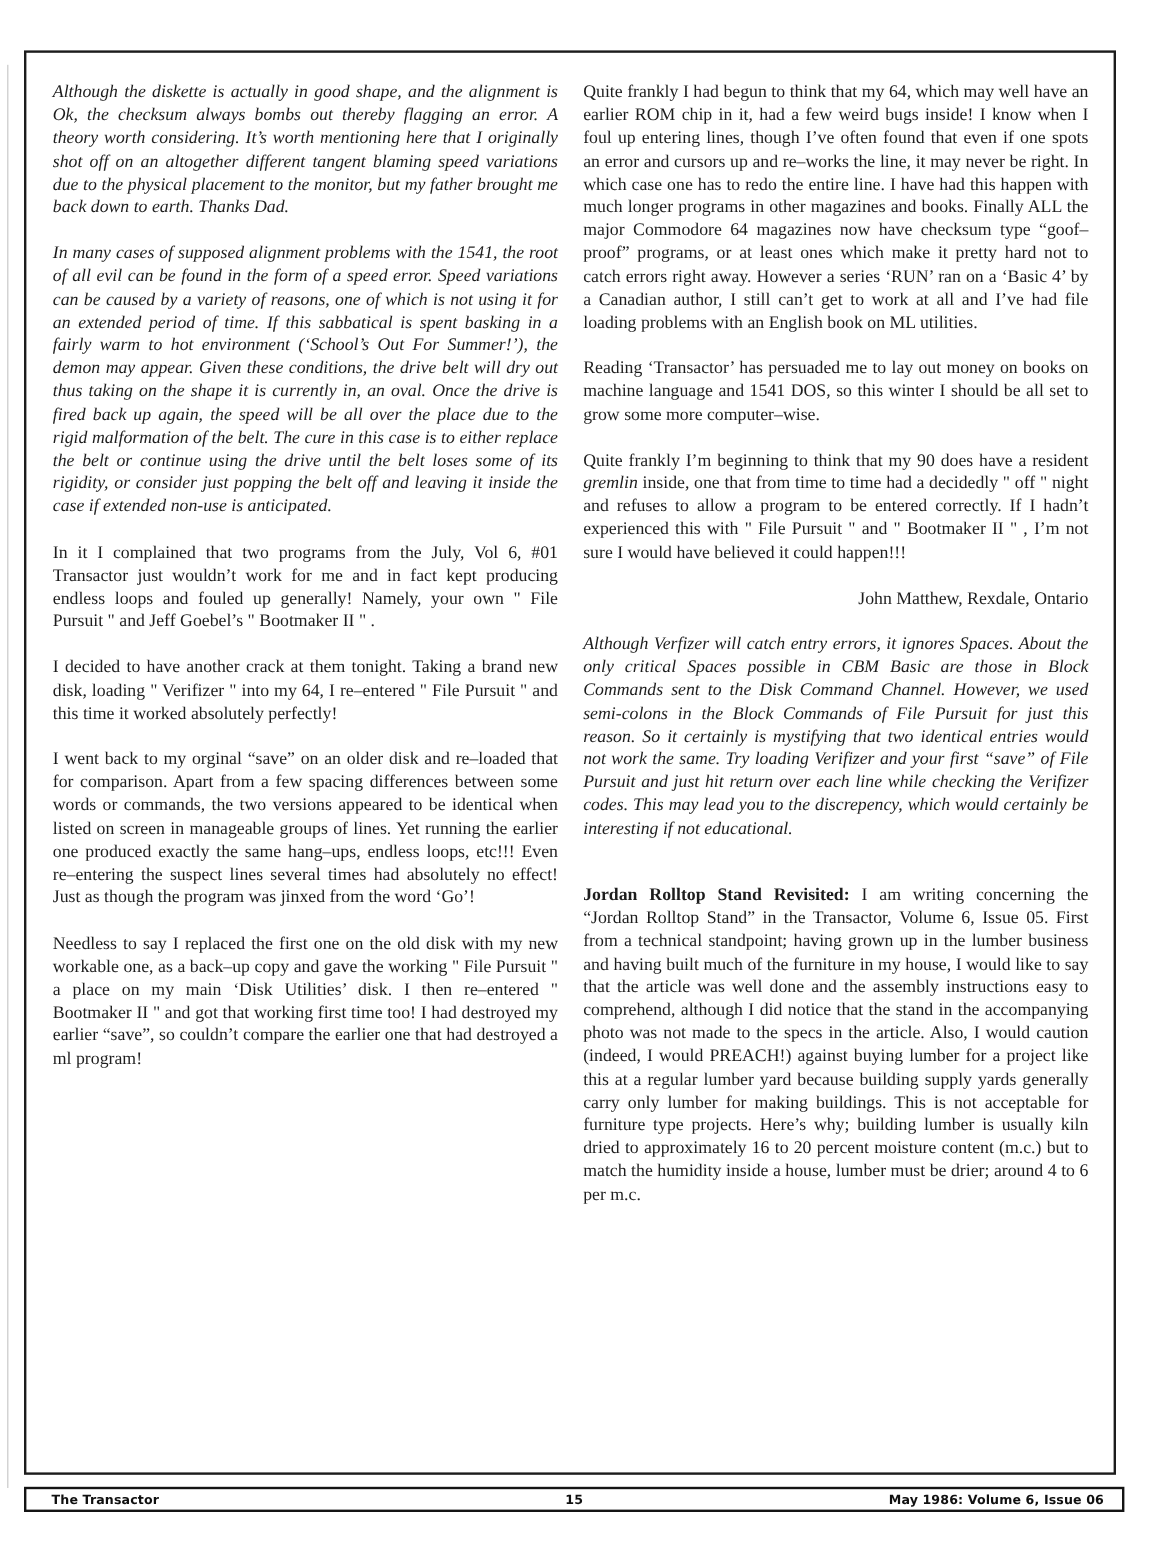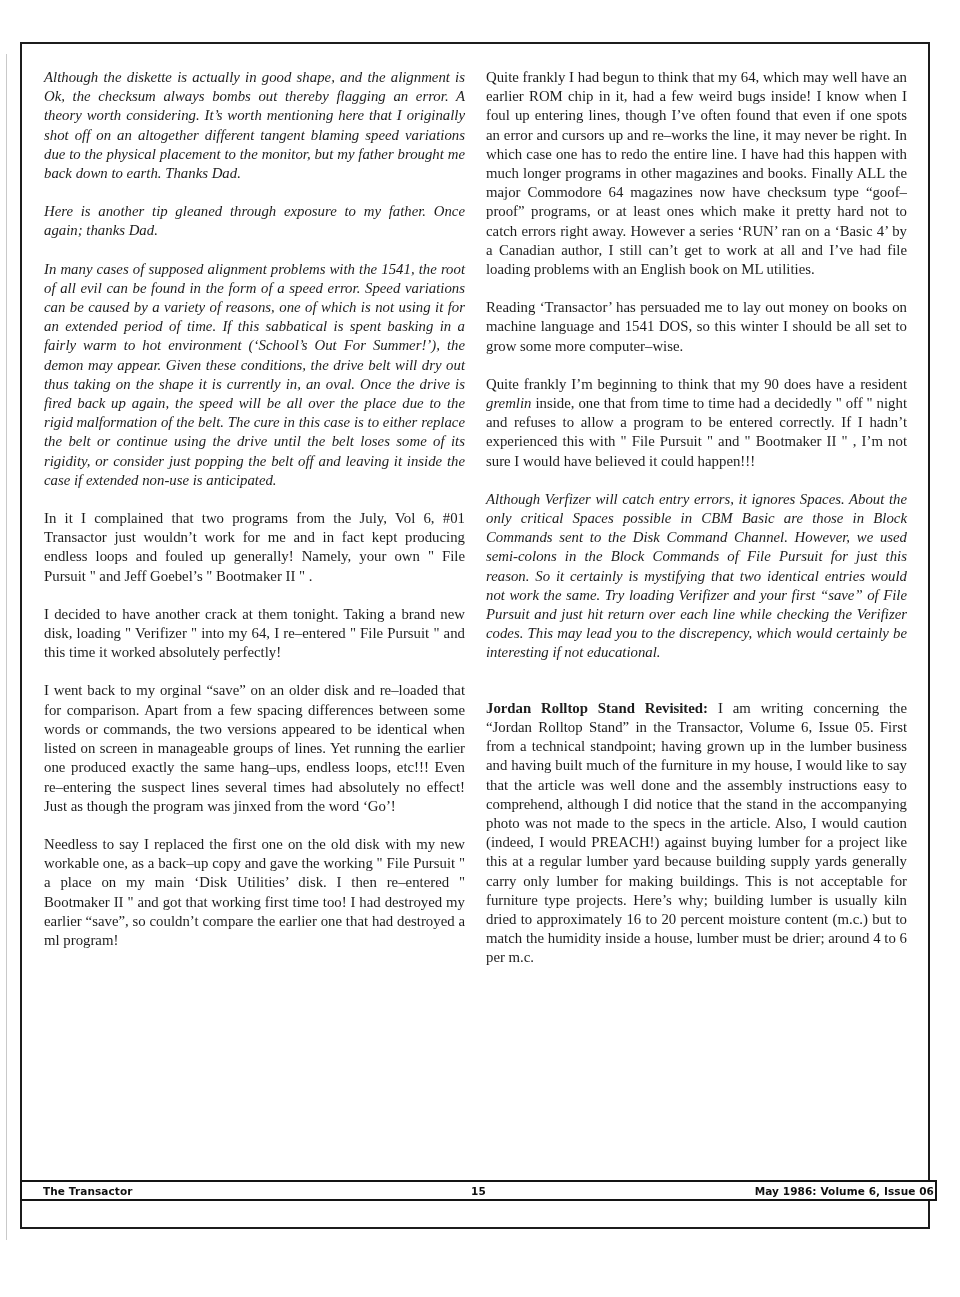--- a/index.html
+++ b/index.html
@@ -42,62 +42,62 @@
     text-align: justify;
   }
   .col p { margin: 0 0 19px 0; }
   .it { font-style: italic; }
   .sec { margin-top: 36px !important; }
   .sig { text-align: right; }
   strong { font-weight: bold; }
   .footer {
     position: absolute;
     left: 20px;
-    top: 1180px;
+    top: 1239px;
     width: 917px;
     height: 21px;
     border: 2px solid #141414;
     box-sizing: border-box;
     background: #ffffff;
     display: flex;
     align-items: center;
     font-family: "DejaVu Sans", sans-serif;
     font-weight: 700;
     font-size: 10.5px;
     color: #101010;
     letter-spacing: 0.1px;
   }
   .f-left { margin-left: 21px; }
   .f-center { position: absolute; left: 50%; transform: translateX(-50%); }
-  .f-right { margin-left: auto; margin-right: 1px; }
+  .f-right { margin-left: auto; margin-right: 15px; }
 </style>
 </head>
 <body>
 
 <div class="scan-edge"></div>
 
 <div class="frame">
   <div class="columns">
 
     <div class="col">
       <p class="it">Although the diskette is actually in good shape, and the alignment is Ok, the checksum always bombs out thereby flagging an error. A theory worth considering. It’s worth mentioning here that I originally shot off on an altogether different tangent blaming speed variations due to the physical placement to the monitor, but my father brought me back down to earth. Thanks Dad.</p>
-      <p class="it">Here is another tip gleaned through exposure to my father. Once again; thanks Dad.</p>
       <p class="it">In many cases of supposed alignment problems with the 1541, the root of all evil can be found in the form of a speed error. Speed variations can be caused by a variety of reasons, one of which is not using it for an extended period of time. If this sabbatical is spent basking in a fairly warm to hot environment (‘School’s Out For Summer!’), the demon may appear. Given these conditions, the drive belt will dry out thus taking on the shape it is currently in, an oval. Once the drive is fired back up again, the speed will be all over the place due to the rigid malformation of the belt. The cure in this case is to either replace the belt or continue using the drive until the belt loses some of its rigidity, or consider just popping the belt off and leaving it inside the case if extended non-use is anticipated.</p>
       <p>In it I complained that two programs from the July, Vol 6, #01 Transactor just wouldn’t work for me and in fact kept producing endless loops and fouled up generally! Namely, your own " File Pursuit " and Jeff Goebel’s " Bootmaker II " .</p>
       <p>I decided to have another crack at them tonight. Taking a brand new disk, loading " Verifizer " into my 64, I re–entered " File Pursuit " and this time it worked absolutely perfectly!</p>
       <p>I went back to my orginal “save” on an older disk and re–loaded that for comparison. Apart from a few spacing differences between some words or commands, the two versions appeared to be identical when listed on screen in manageable groups of lines. Yet running the earlier one produced exactly the same hang–ups, endless loops, etc!!! Even re–entering the suspect lines several times had absolutely no effect! Just as though the program was jinxed from the word ‘Go’!</p>
       <p>Needless to say I replaced the first one on the old disk with my new workable one, as a back–up copy and gave the working " File Pursuit " a place on my main ‘Disk Utilities’ disk. I then re–entered " Bootmaker II " and got that working first time too! I had destroyed my earlier “save”, so couldn’t compare the earlier one that had destroyed a ml program!</p>
     </div>
 
     <div class="col">
       <p>Quite frankly I had begun to think that my 64, which may well have an earlier ROM chip in it, had a few weird bugs inside! I know when I foul up entering lines, though I’ve often found that even if one spots an error and cursors up and re–works the line, it may never be right. In which case one has to redo the entire line. I have had this happen with much longer programs in other magazines and books. Finally ALL the major Commodore 64 magazines now have checksum type “goof–proof” programs, or at least ones which make it pretty hard not to catch errors right away. However a series ‘RUN’ ran on a ‘Basic 4’ by a Canadian author, I still can’t get to work at all and I’ve had file loading problems with an English book on ML utilities.</p>
       <p>Reading ‘Transactor’ has persuaded me to lay out money on books on machine language and 1541 DOS, so this winter I should be all set to grow some more computer–wise.</p>
       <p>
         <span>Quite frankly I’m beginning to think that my 90 does have a resident </span><em>gremlin</em><span> inside, one that from time to time had a decidedly " off " night and refuses to allow a program to be entered correctly. If I hadn’t experienced this with " File Pursuit " and " Bootmaker II " , I’m not sure I would have believed it could happen!!!</span>
       </p>
+      <p class="sig">John Matthew, Rexdale, Ontario</p>
       <p class="it">Although Verfizer will catch entry errors, it ignores Spaces. About the only critical Spaces possible in CBM Basic are those in Block Commands sent to the Disk Command Channel. However, we used semi-colons in the Block Commands of File Pursuit for just this reason. So it certainly is mystifying that two identical entries would not work the same. Try loading Verifizer and your first “save” of File Pursuit and just hit return over each line while checking the Verifizer codes. This may lead you to the discrepency, which would certainly be interesting if not educational.</p>
       <p class="sec">
         <strong>Jordan Rolltop Stand Revisited:</strong><span> I am writing concerning the “Jordan Rolltop Stand” in the Transactor, Volume 6, Issue 05. First from a technical standpoint; having grown up in the lumber business and having built much of the furniture in my house, I would like to say that the article was well done and the assembly instructions easy to comprehend, although I did notice that the stand in the accompanying photo was not made to the specs in the article. Also, I would caution (indeed, I would PREACH!) against buying lumber for a project like this at a regular lumber yard because building supply yards generally carry only lumber for making buildings. This is not acceptable for furniture type projects. Here’s why; building lumber is usually kiln dried to approximately 16 to 20 percent moisture content (m.c.) but to match the humidity inside a house, lumber must be drier; around 4 to 6 per m.c.</span>
       </p>
     </div>
 
   </div>
 </div>
 
 <div class="footer">

